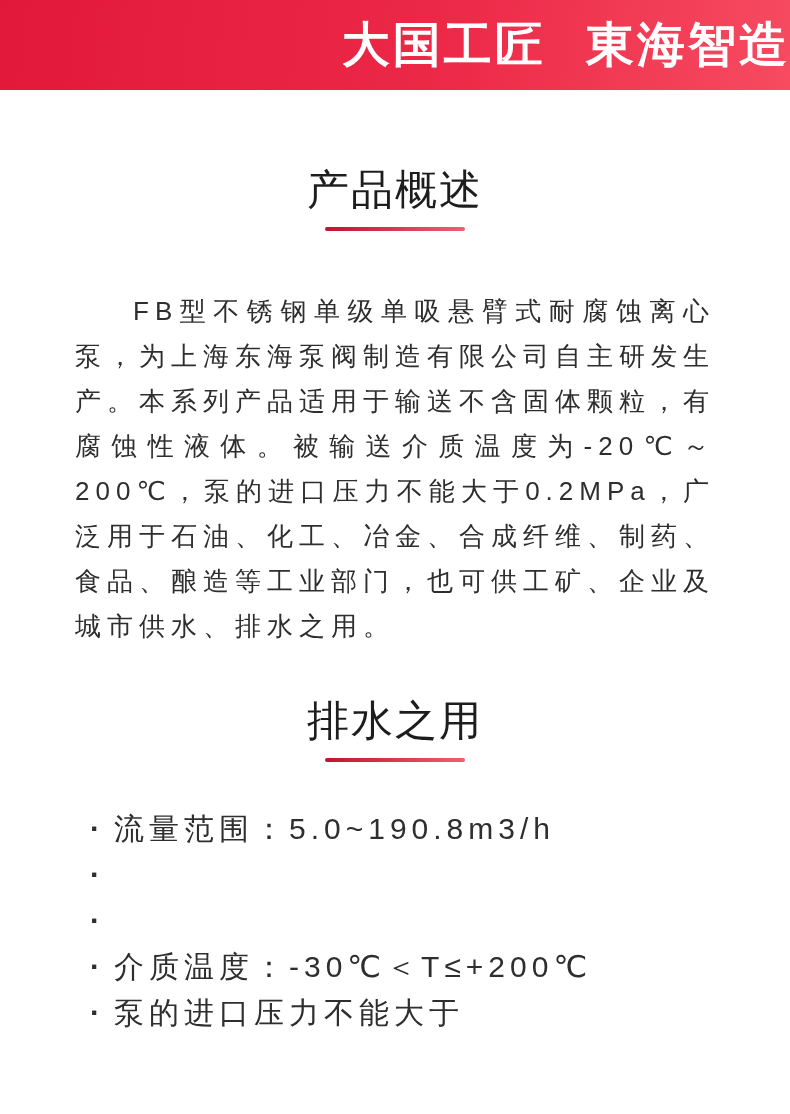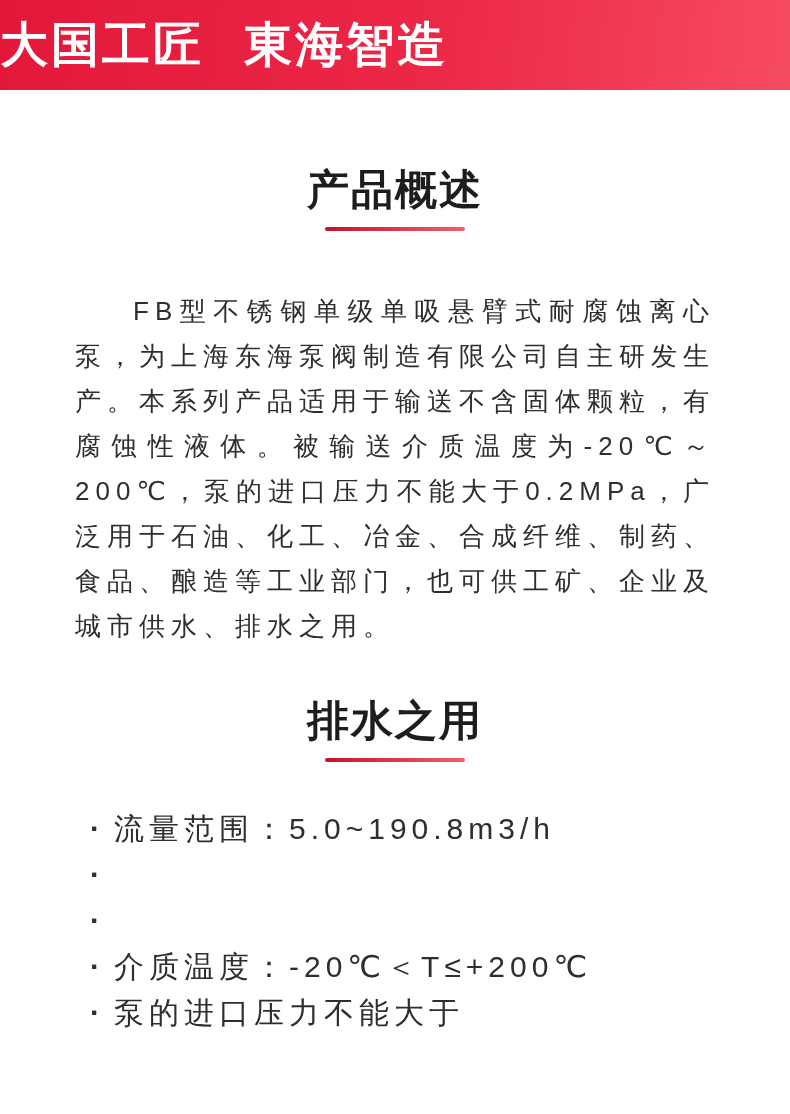--- a/index.html
+++ b/index.html
@@ -18,39 +18,39 @@
     width: 790px;
     height: 1114px;
     position: relative;
   }
   
   .banner {
     height: 90px;
     background: linear-gradient(97deg, #e2183a 0%, #ec2847 55%, #f64b60 100%);
     display: flex;
     align-items: center;
-    justify-content: flex-start;
+    justify-content: flex-end;
   }
   .banner-title {
     margin: 0;
     color: #ffffff;
     font-size: 48px;
     font-weight: bold;
     letter-spacing: 3px;
     word-spacing: 24px;
     line-height: 1;
   }
   
   .section-head {
     text-align: center;
   }
   .section-title {
     margin: 0;
     font-size: 42px;
-    font-weight: bold;
+    font-weight: normal;
     color: #1d1d1d;
     letter-spacing: 2px;
     line-height: 1.05;
   }
   .title-underline {
     width: 140px;
     height: 4px;
     margin: 15px auto 0;
     background: linear-gradient(90deg, #c4122f 0%, #f05f6f 100%);
     border-radius: 2px;
@@ -123,21 +123,21 @@
         <span>流量范围：5.0~190.8m3/h</span>
       </li>
       <li class="condition-item">
         <span class="bullet-dot">·</span>
       </li>
       <li class="condition-item">
         <span class="bullet-dot">·</span>
       </li>
       <li class="condition-item">
         <span class="bullet-dot">·</span>
-        <span>介质温度：-20℃＜T≤+200℃</span>
+        <span>介质温度：-30℃＜T≤+200℃</span>
       </li>
       <li class="condition-item">
         <span class="bullet-dot">·</span>
         <span>泵的进口压力不能大于</span>
       </li>
     </ul>
   </section>
 
 </div>
 

